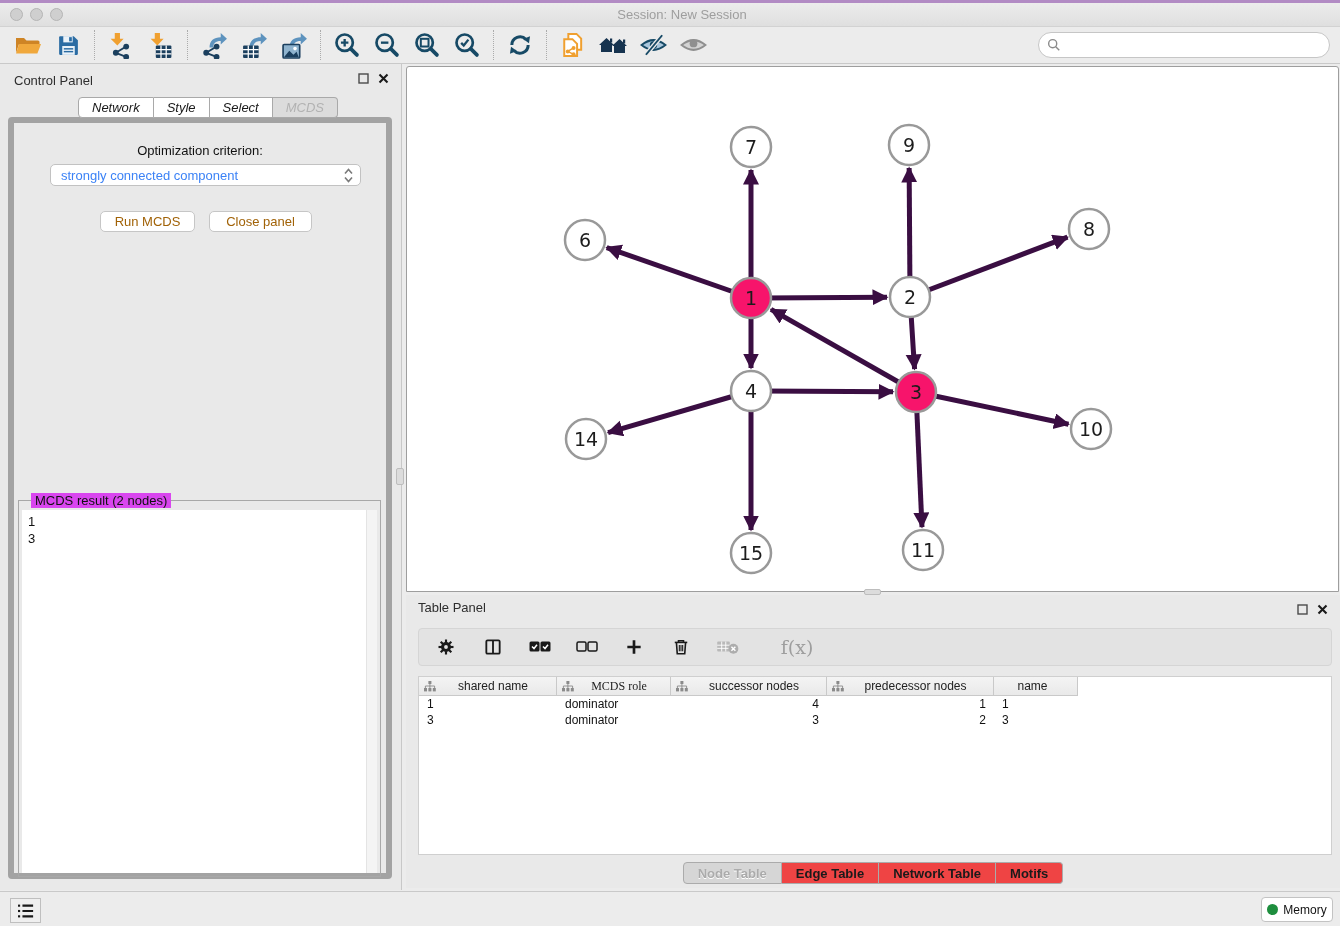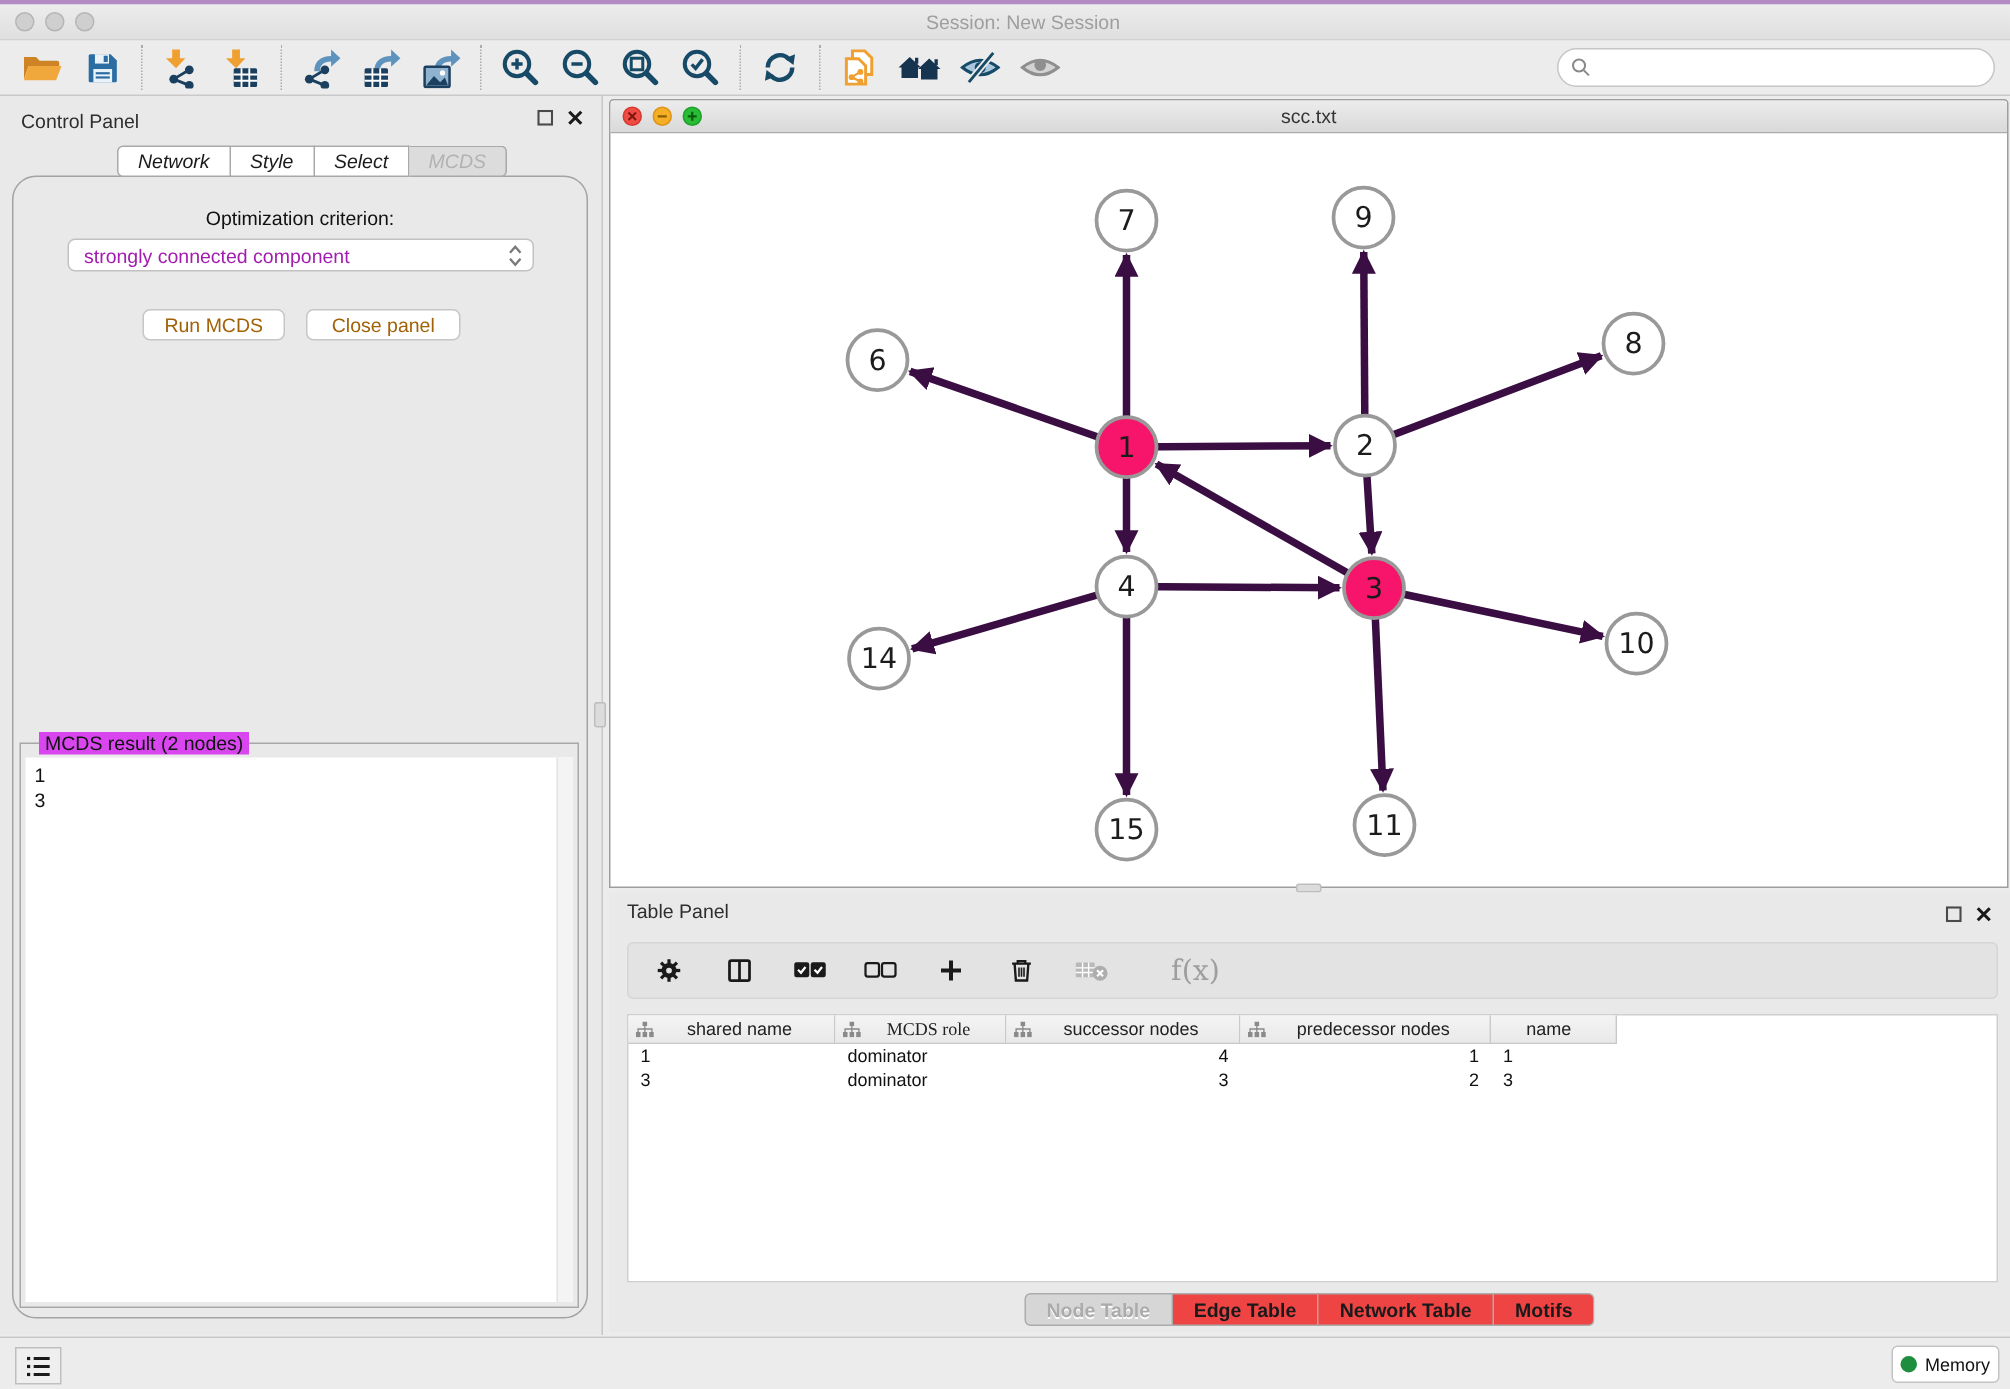--- a/index.html
+++ b/index.html
@@ -27,24 +27,24 @@
   #control-panel { left:0; top:64px; width:402px; height:826px; background:#E9E9E9; border-right:1px solid #C8C8C8; }
   #cp-title { position:absolute; left:14px; top:9px; font-size:13px; color:#2E2E2E; }
   .panel-btns { position:absolute; right:12px; top:9px; display:flex; gap:9px; align-items:center; }
   #cp-tabs { position:absolute; left:78px; top:33px; display:flex; z-index:2;font-style:italic; }
   .cptab { height:21px; line-height:20px; font-size:13px; padding:0 13px; background:#fff;
     border:1px solid #A9A9A9; border-left:none; color:#1A1A1A; }
   .cptab:first-child { border-left:1px solid #A9A9A9; border-radius:4px 0 0 4px; }
   .cptab:last-child { border-radius:0 4px 4px 0; }
   .cptab.sel { background:#DCDCDC; color:#B2B2B2; }
   #cp-inner { position:absolute; left:8px; right:9px; top:53px; bottom:11px;
-    border:1px solid #a3a3a3; border-radius:16px; background:#E9E9E9; }
+    border:6px solid #a3a3a3; border-radius:4px; background:#E9E9E9; }
   #opt-label { position:absolute; top:20px; width:100%; text-align:center; font-size:13px; color:#111; }
   #criterion-select { position:absolute; left:36px; top:41px; width:311px; height:22px; background:#fff;
-    border:1px solid #C2C2C2; border-radius:5px; font-size:13px; color:#a21caf;
+    border:1px solid #C2C2C2; border-radius:5px; font-size:13px; color:#3b82f6;
     display:flex; align-items:center; padding-left:10px; }
   #criterion-select .stepper { position:absolute; right:5px; top:2px; }
   .cp-btn { position:absolute; top:88px; height:21px; background:#fff; border:1px solid #C6C6C6;
     border-radius:5px; font-size:13px; color:#a16207; text-align:center; line-height:19px; }
   #run-btn { left:86px; width:95px; }
   #closepanel-btn { left:195px; width:103px; }
   #mcds-group { position:absolute; left:4px; right:5px; top:377px; height:377px; border:1px solid #A8A8A8; }
   #mcds-group-title { position:absolute; left:12px; top:-8px; background:#d946ef; padding:0 4px; font-size:13px; color:#111; }
   #mcds-list { position:absolute; left:3px; right:3px; top:9px; bottom:3px; background:#fff; }
   .mcds-item { font-size:13px; color:#111; padding:0 6px; line-height:17px; }
@@ -294,40 +294,20 @@
             <div class="mcds-item">3</div>
           </div>
         <div id="mcds-scroll"></div>
       </div>
     </div>
   </div>
 </div>
 <div id="v-splitter" class="abs"></div>
 
 <div id="net-window" class="abs">
-  <div id="net-titlebar">
-    <div class="lights">
-      <div class="mlight" style="background:#EF4D43;border:1px solid #D6392F;">
-        <svg width="7" height="7" viewBox="0 0 7 7">
-            <path d="M1 1 L6 6 M6 1 L1 6" stroke="#7E1510" stroke-width="1.4"></path>
-          </svg>
-      </div>
-      <div class="mlight" style="background:#F6AE25;border:1px solid #DD9418;">
-        <svg width="7" height="7" viewBox="0 0 7 7">
-            <path d="M0.5 3.5 H6.5" stroke="#8A5D06" stroke-width="1.5"></path>
-          </svg>
-      </div>
-      <div class="mlight" style="background:#28BC37;border:1px solid #1FA02C;">
-        <svg width="7" height="7" viewBox="0 0 7 7">
-            <path d="M3.5 0.5 V6.5 M0.5 3.5 H6.5" stroke="#0A600F" stroke-width="1.5"></path>
-          </svg>
-      </div>
-    </div>
-    <div id="net-title">scc.txt</div>
-  </div>
   <svg id="graph-svg" width="931" height="502">
       <defs>
         <marker id="arrw" markerWidth="4" markerHeight="4" refX="2.9" refY="1.6" orient="auto">
           <path d="M0,0 L3.2,1.6 L0,3.2 Z" fill="#3A0E42"></path>
         </marker>
       </defs>
       <line x1="344" y1="209" x2="344" y2="81" stroke="#3A0E42" stroke-width="5" marker-end="url(#arrw)"></line>
       <line x1="344" y1="209" x2="199.71281746876906" y2="158.5864061035458" stroke="#3A0E42" stroke-width="5" marker-end="url(#arrw)"></line>
       <line x1="344" y1="209" x2="480.0004548735749" y2="208.14465122721023" stroke="#3A0E42" stroke-width="5" marker-end="url(#arrw)"></line>
       <line x1="344" y1="209" x2="344" y2="279" stroke="#3A0E42" stroke-width="5" marker-end="url(#arrw)"></line>

